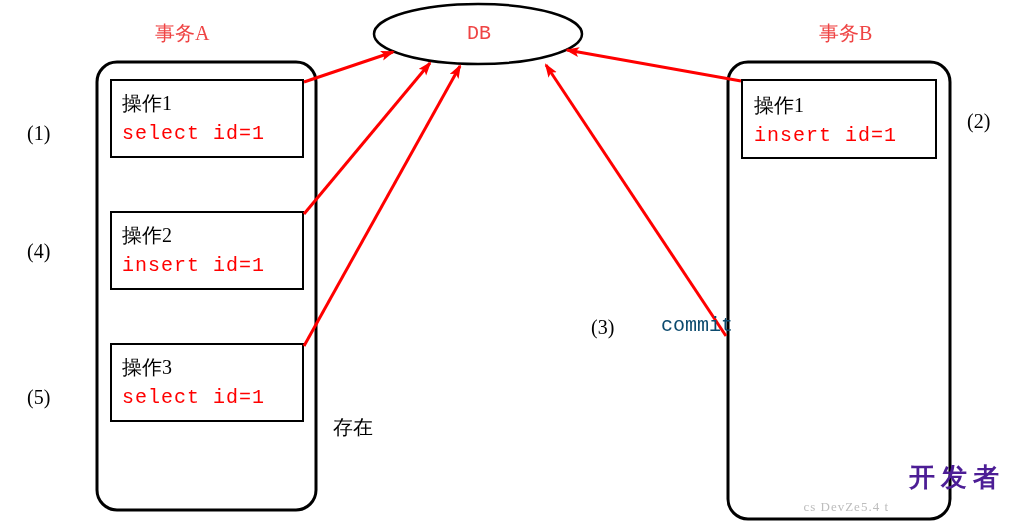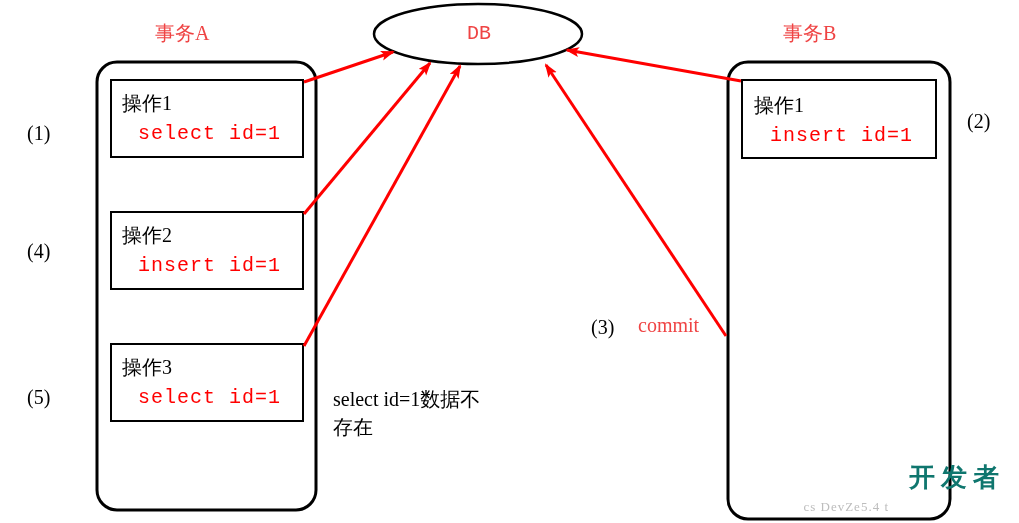--- a/index.html
+++ b/index.html
@@ -19,30 +19,30 @@
     width: 1019px;
     height: 523px;
     background: #fff;
   }
   .label {
     position: absolute;
     white-space: pre;
   }
   .black { color: #ef4444; }
   .op-title { position: absolute; color: #000000; }
-  .op-code { position: absolute; color: #ff0000; font-family: "Courier New", monospace; letter-spacing: 1px; margin-left: 16px; }
+  .op-code { position: absolute; color: #ff0000; font-family: "Courier New", monospace; letter-spacing: 1px; }
   .annot { position: absolute; color: #000; font-family: "SimSun", "宋体", serif; }
-  .monoblack { font-family: Liberation Serif, serif; color: #ef4444; }
+  .monoblack { font-family: Liberation Mono, monospace; color: #0c4a6e; margin-left: 23px; }
   .watermark1 {
     position: absolute;
     right: 14px;
     bottom: 28px;
     font-family: "Microsoft YaHei", sans-serif;
     font-size: 26px;
-    color: #0f766e;
+    color: #4c1d95;
     letter-spacing: 6px;
     font-weight: 600;
   }
   .watermark2 {
     position: absolute;
     right: 14px;
     bottom: 4px;
     font-family: "Arial", sans-serif;
     font-size: 22px;
     color: #1585D4;
@@ -94,34 +94,33 @@
 
     <line x1="741" y1="81" x2="567" y2="50" stroke="#ff0000" stroke-width="3" marker-end="url(#arrowRed)"></line>
 
     <line x1="726" y1="336" x2="546" y2="65" stroke="#ff0000" stroke-width="3" marker-end="url(#arrowRed)"></line>
   </svg>
 
   <span class="label black" style="left:467px; top:22px; font-family:'Courier New',monospace;">DB</span>
 
   <span class="label black" style="left:155px; top:20px;">事务A</span>
 
-  <span class="label black" style="left:783px; top:20px;text-align:right;">事务B</span>
+  <span class="label black" style="left:819px; top:20px;text-align:right;">事务B</span>
 
   <span class="op-title" style="left:122px; top:90px;">操作1</span>
   <span class="op-code" style="left:122px; top:122px;">select  id=1</span>
   <span class="annot" style="left:27px; top:122px;">(1)</span>
 
   <span class="op-title" style="left:122px; top:222px;">操作2</span>
   <span class="op-code" style="left:122px; top:254px;">insert  id=1</span>
   <span class="annot" style="left:27px; top:240px;">(4)</span>
 
   <span class="op-title" style="left:122px; top:354px;font-family:Liberation Serif, serif;">操作3</span>
   <span class="op-code" style="left:122px; top:386px;">select  id=1</span>
   <span class="annot" style="left:27px; top:386px;">(5)</span>
-  <span class="annot" style="left:333px; top:386px;">select id=1数据不</span>
   <span class="annot" style="left:333px; top:414px;">存在</span>
 
   <span class="op-title" style="left:754px; top:92px;">操作1</span>
   <span class="op-code" style="left:754px; top:124px;">insert  id=1</span>
   <span class="annot" style="left:967px; top:110px;">(2)</span>
 
   <span class="annot" style="left:591px; top:316px;">(3)</span>
   <span class="annot monoblack" style="left:638px; top:314px;">commit</span>
 
   <span class="watermark3">cs DevZe5.4 t</span>

